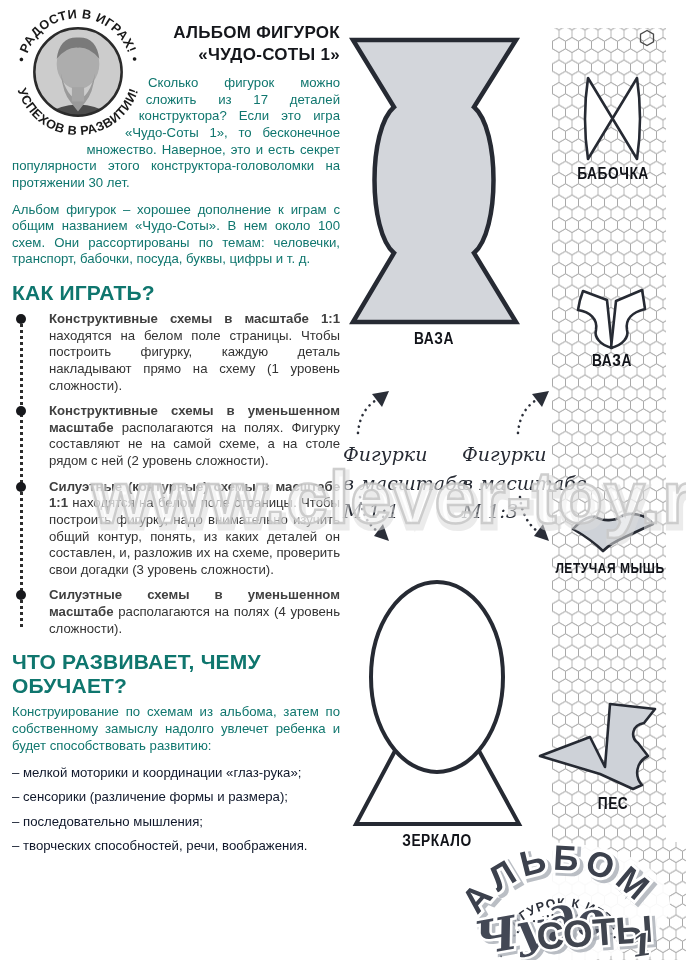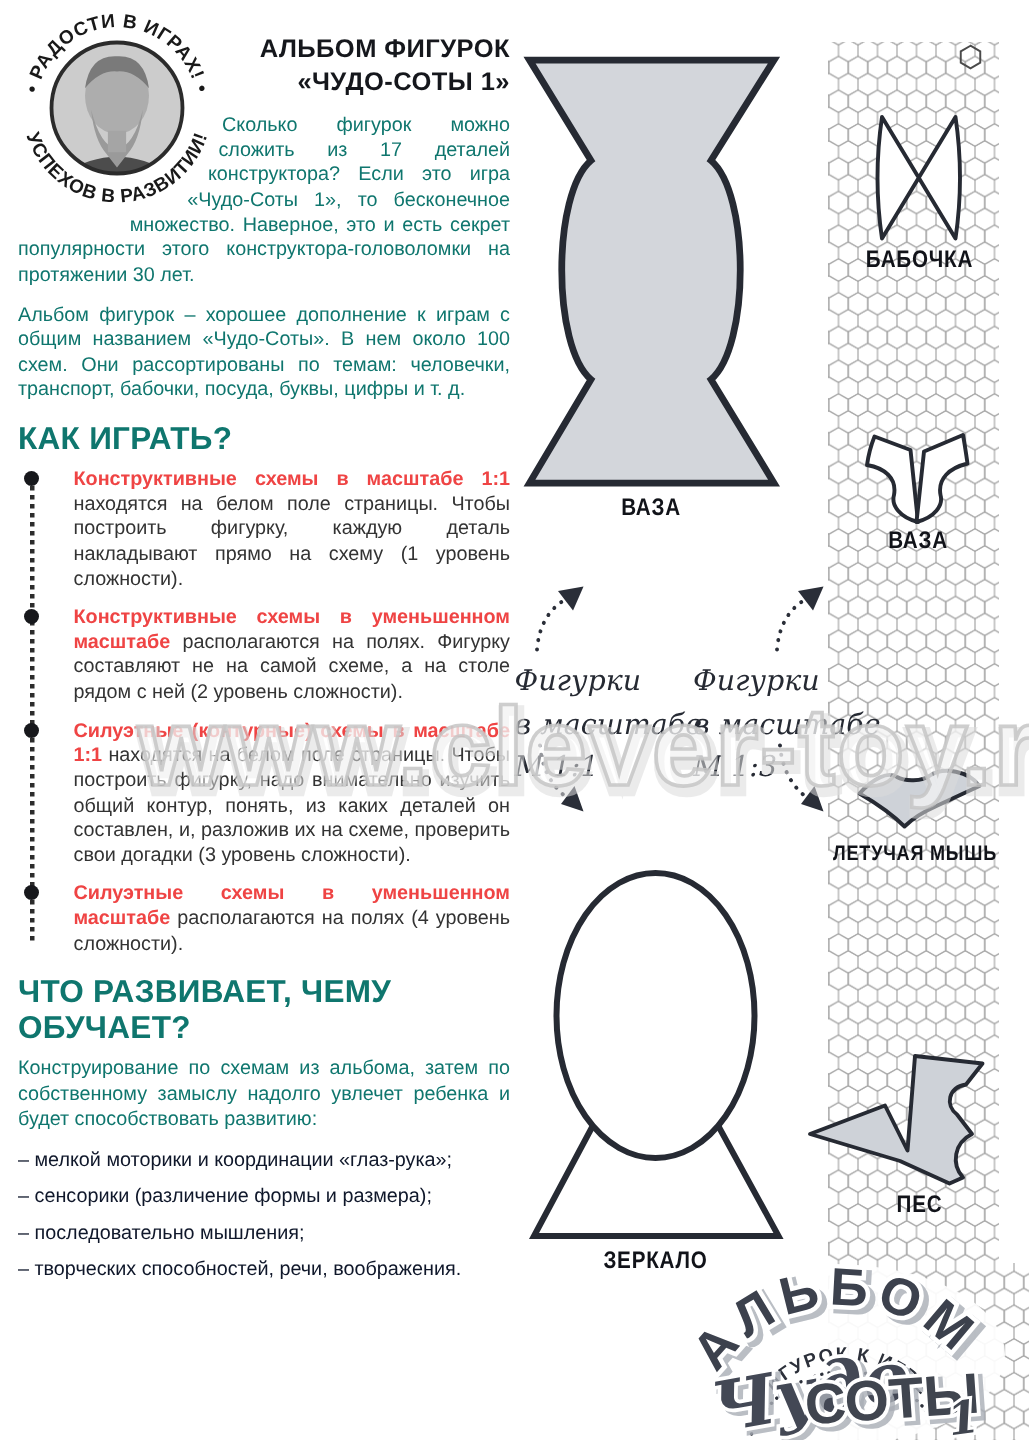--- a/index.html
+++ b/index.html
@@ -16,21 +16,21 @@
   }
   h1.title{
     font-size:17px;font-weight:bold;color:#15171c;
     text-align:right;margin:16px 0 9px;line-height:1.3;letter-spacing:.3px;
   }
   p.body{font-size:13.2px;line-height:1.26;text-align:justify;margin:0 0 10px;color:#0f766e;}
   h2.sec{font-size:21px;font-weight:bold;color:#0f766e;margin:13px 0 6px;letter-spacing:.2px;}
   .bullets{position:relative;padding-left:37px;margin:6px 0 2px;}
   .rail{position:absolute;left:8px;top:8px;bottom:10px;width:0;border-left:3px dotted #2c2c2c;}
   .bullet-item{position:relative;margin-bottom:9px;font-size:13.2px;line-height:1.26;text-align:justify;color:#333;}
-  .bullet-item b{color:#ef4444;}
+  .bullet-item b{color:#404040;}
   .bdot{position:absolute;left:-33px;top:3px;width:10px;height:10px;border-radius:50%;background:#17181c;}
   .dash-item{font-size:13.2px;line-height:1.3;margin:0 0 7px;color:#0f172a;}
   
   .shape-label{
     position:absolute;z-index:3;white-space:nowrap;color:#111319;
     font-weight:bold;font-size:16px;letter-spacing:.6px;
     transform:translateX(-50%) scaleX(.86);
   }
   .shape-label.small{font-size:14px;}
   .scale-note{

